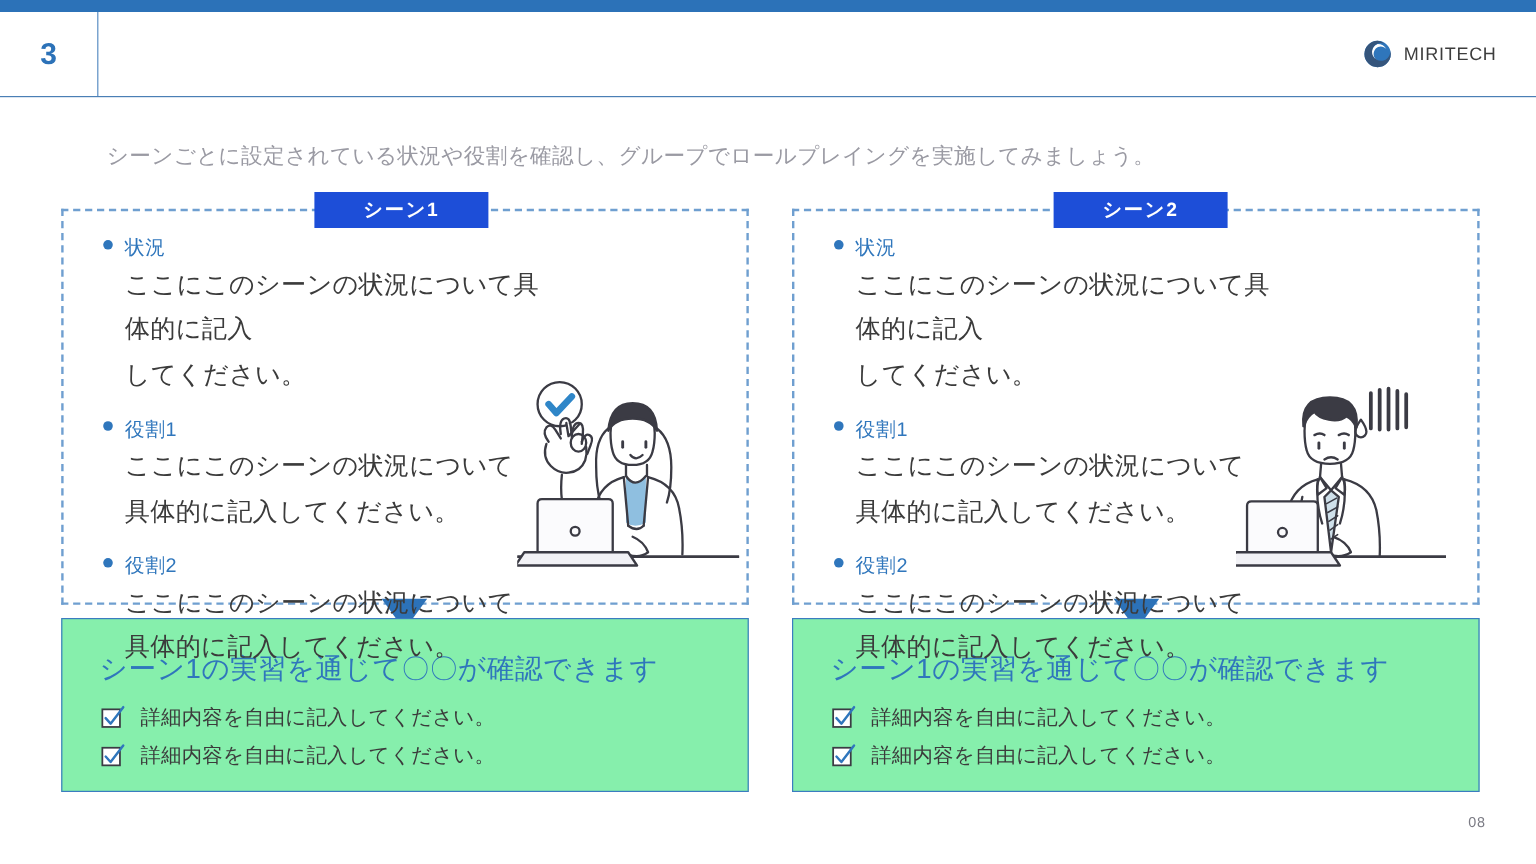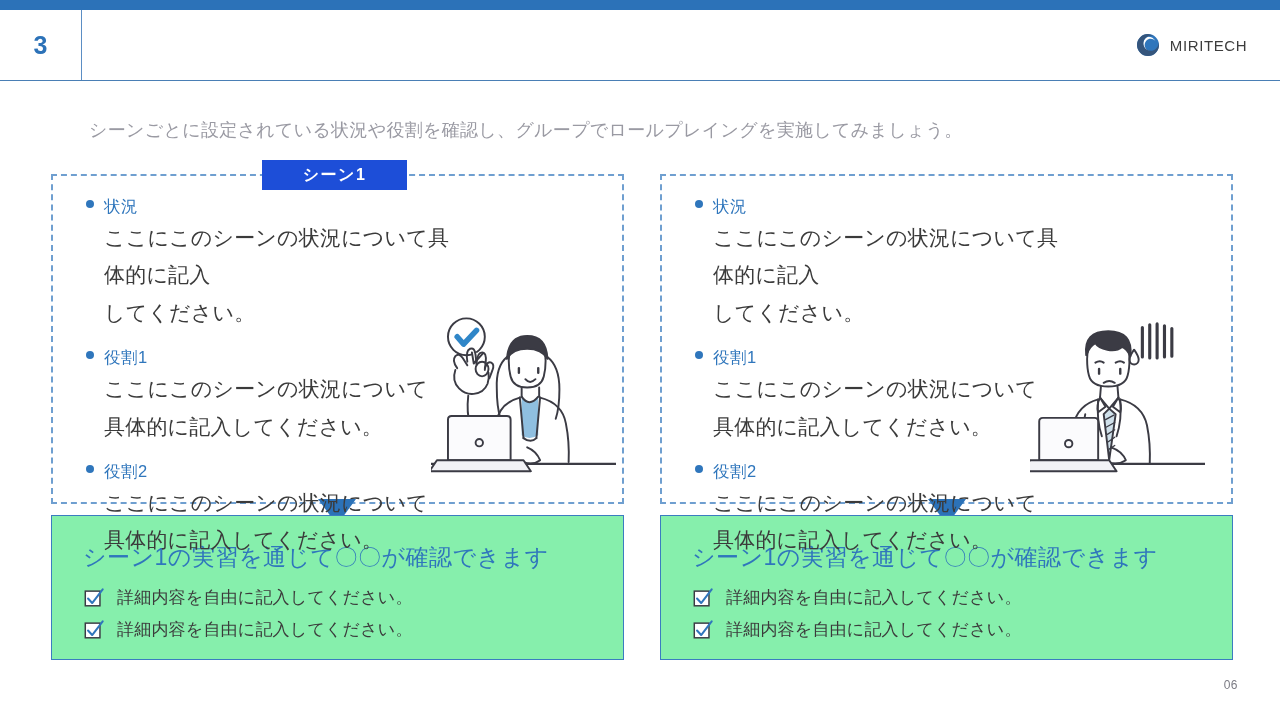--- a/index.html
+++ b/index.html
@@ -213,20 +213,21 @@
           <span class="blk-title">役割2</span>
         </div>
         <div class="blk-body">ここにこのシーンの状況について
 具体的に記入してください。</div>
       </div>
     </div>
   </div>
 
   <div class="scene right">
     <div class="scene-box"></div>
+    <div class="scene-tab">シーン2</div>
 
     <div class="illus right">
       <svg viewBox="0 0 190 190" width="175" height="175" aria-hidden="true">
         <g fill="none" stroke="#3b3b44" stroke-width="2.1" stroke-linecap="round" stroke-linejoin="round">
 
           <path d="M122 18 l0 32 M130 15 l0 36 M138 14 l0 37 M146 16 l0 34 M154 19 l0 30" stroke-width="3.4"></path>
 
           <path d="M113 42 q5 7 5 11 a5 5 0 0 1 -10 0 q0 -4 5 -11Z"></path>
 
           <path d="M62 52 q0 -24 23 -24 q23 0 23 24 q0 11 -2 18 q-3 12 -21 12 q-18 0 -21 -12 q-2 -7 -2 -18"></path>
@@ -338,15 +339,15 @@
           <svg viewBox="0 0 24 24" width="22" height="22" aria-hidden="true">
             <rect x="2.5" y="4.5" width="16" height="16" fill="#fff" stroke="#3b3b44" stroke-width="1.6"></rect>
             <path d="M5.5 12.5 L10 17.5 L21.5 2.5" fill="none" stroke="#2f76bc" stroke-width="2.2" stroke-linecap="round" stroke-linejoin="round"></path>
           </svg>
         </span>
         <span class="check-label">詳細内容を自由に記入してください。</span>
       </div>
     </div>
   </div>
 
-  <div class="pagenum">06</div>
+  <div class="pagenum">08</div>
 
 </div>
 
 </body></html>

